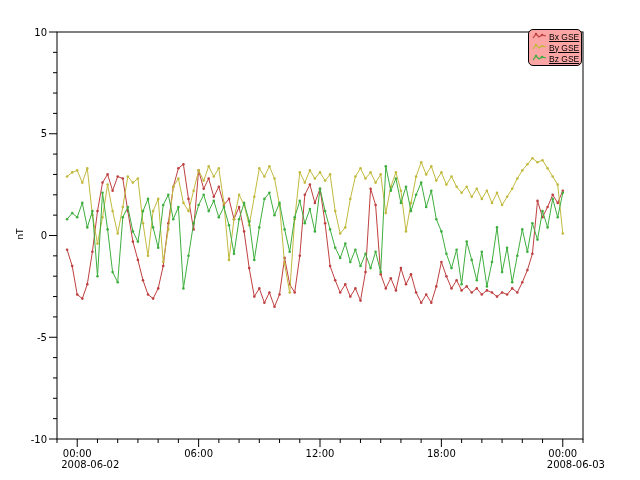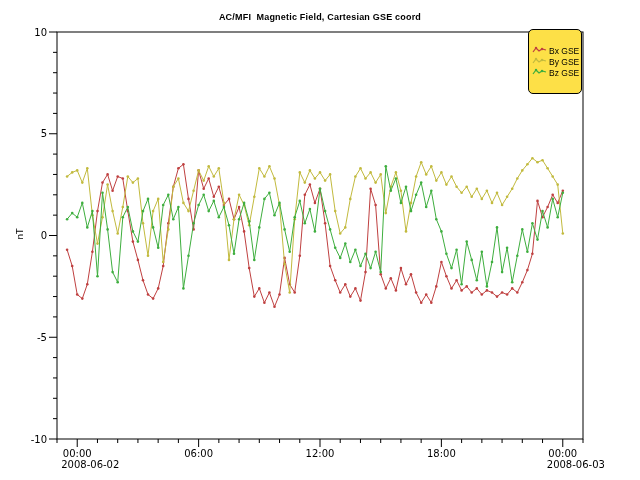--- a/index.html
+++ b/index.html
@@ -5,31 +5,30 @@
   html,body{margin:0;padding:0;background:#fff;}
   body{width:640px;height:480px;position:relative;overflow:hidden;
        font-family:"DejaVu Sans",sans-serif;color:#000;}
   .figure{position:absolute;left:0;top:0;width:640px;height:480px;}
   .chart-title{position:absolute;top:12px;left:0;width:640px;text-align:center;
        font:bold 9px "Liberation Sans",sans-serif;white-space:pre;letter-spacing:0.2px;}
   .y-axis-title{position:absolute;left:10px;top:229px;width:20px;text-align:center;
        font-size:9px;transform:rotate(-90deg);transform-origin:center;}
   #plot{position:absolute;left:0;top:0;}
   #plot text{font-family:"DejaVu Sans",sans-serif;fill:#000;}
-  .legend{position:absolute;left:528px;top:29px;width:54px;background:#fde047;
-       border:1px solid #000;border-radius:5px;padding:15px 0;box-sizing:border-box;}
+  .legend{position:absolute;left:528px;top:29px;width:54px;background:#fca5a5;
+       border:1px solid #000;border-radius:5px;padding:1px 0;box-sizing:border-box;text-decoration:underline;}
   .legend-row{display:flex;align-items:center;height:11px;padding:0 2px 0 3px;}
   .legend-row svg{flex:0 0 auto;margin-right:2px;}
   .legend-label{font:8.5px "Liberation Sans",sans-serif;white-space:nowrap;}
 </style>
 </head>
 <body>
 
 <div class="figure">
-  <div class="chart-title">AC/MFI  Magnetic Field, Cartesian GSE coord</div>
   <div class="y-axis-title">nT</div>
   <svg id="plot" width="640" height="480">
       <rect x="57" y="32" width="526" height="407" fill="none" stroke="#000" stroke-width="1"></rect>
       <line x1="57" y1="418.65" x2="53" y2="418.65" stroke="#000" stroke-width="1"></line>
       <line x1="57" y1="398.3" x2="53" y2="398.3" stroke="#000" stroke-width="1"></line>
       <line x1="57" y1="377.95" x2="53" y2="377.95" stroke="#000" stroke-width="1"></line>
       <line x1="57" y1="357.6" x2="53" y2="357.6" stroke="#000" stroke-width="1"></line>
       <line x1="57" y1="316.9" x2="53" y2="316.9" stroke="#000" stroke-width="1"></line>
       <line x1="57" y1="296.55" x2="53" y2="296.55" stroke="#000" stroke-width="1"></line>
       <line x1="57" y1="276.2" x2="53" y2="276.2" stroke="#000" stroke-width="1"></line>

